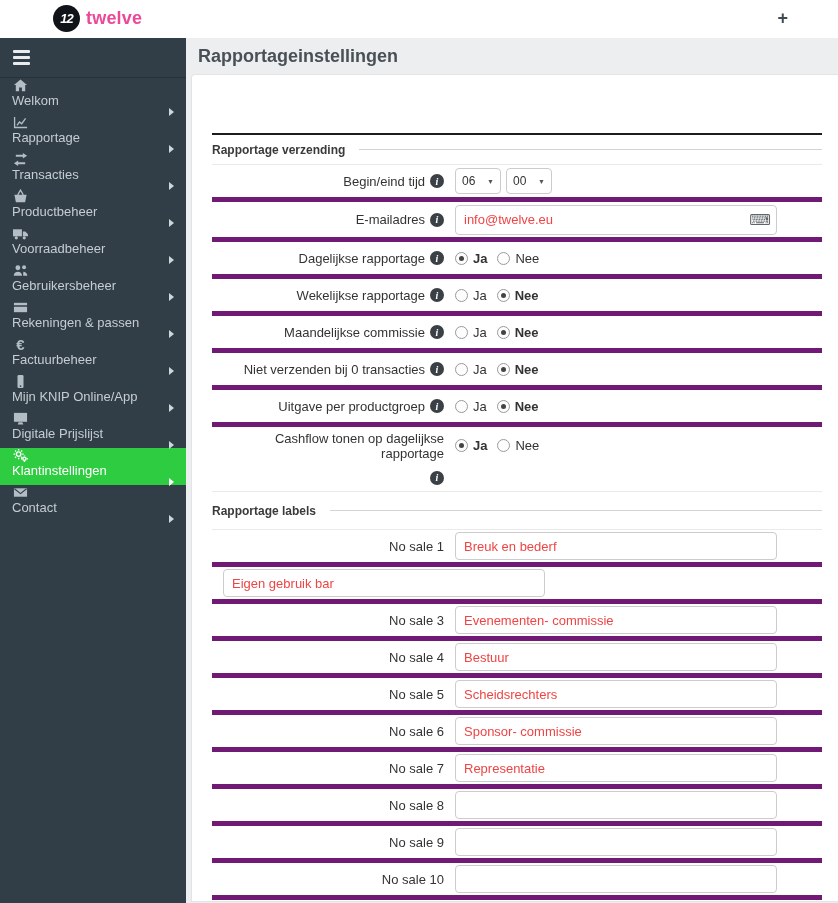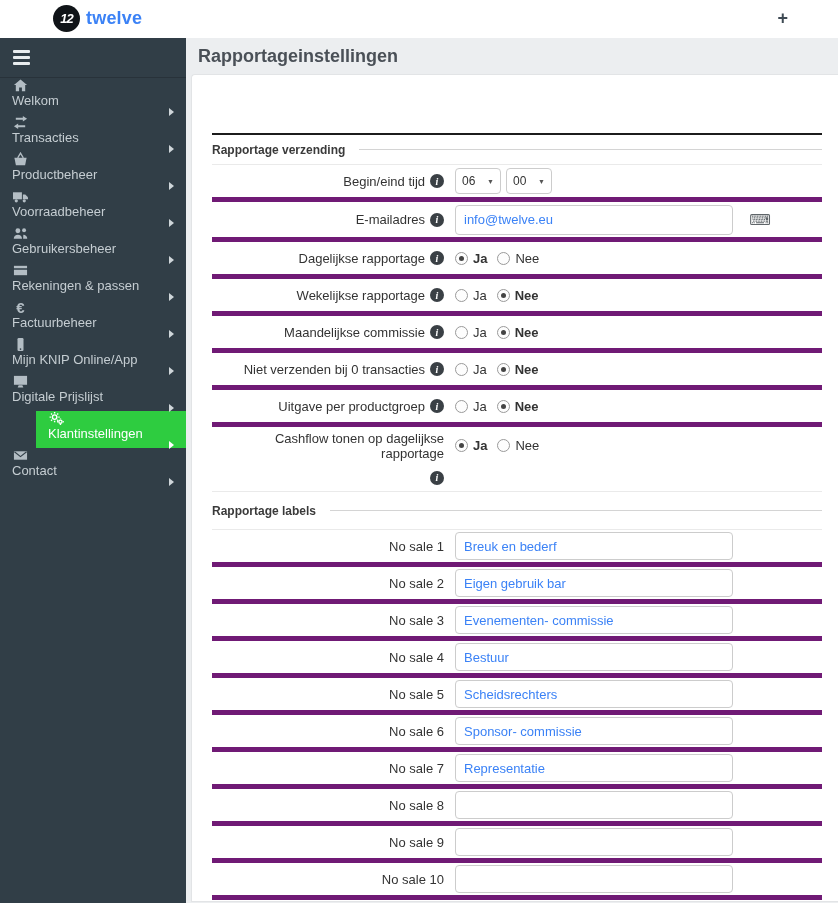--- a/index.html
+++ b/index.html
@@ -6,39 +6,39 @@
   html,body { width:838px; height:903px; overflow:hidden;
     font-family:"Liberation Sans", sans-serif; background:#fff; }
   .stage { position:relative; width:838px; height:903px; }
 
   
   .topbar { position:absolute; left:8px; top:0; width:838px; height:38px; background:#fff; }
   .logo { position:absolute; left:45px; top:5px; display:flex; align-items:center; gap:6px; }
   .logo-circle { width:27px; height:27px; border-radius:50%; background:#101418; color:#fff;
     display:flex; align-items:center; justify-content:center; font-size:13px; font-weight:bold;
     font-style:italic; letter-spacing:-1px; }
-  .logo-text { font-size:18px; font-weight:800; color:#3b82f6; letter-spacing:.2px;text-align:right; }
+  .logo-text { font-size:18px; font-weight:800; color:#ec4899; letter-spacing:.2px;text-align:right; }
   .plus-btn { position:absolute; right:58px; top:6px; font-size:18px; font-weight:bold;
     color:#3e4a54; cursor:pointer; line-height:24px; }
 
   
   .sidebar { position:absolute; left:0; top:38px; width:186px; height:865px; background:#313e47; }
   .sb-header { height:40px; display:flex; align-items:center; padding-left:13px;
     border-bottom:1px solid rgba(0,0,0,.18); }
   .burger { display:flex; flex-direction:column; gap:3px; cursor:pointer; }
   .burger span { display:block; width:17px; height:3px; background:#e8ecee; border-radius:1px; }
   .nav-item { height:37px; display:flex; align-items:flex-start; padding:0 12px;
     color:#c5cdd2; font-size:13px; cursor:pointer;flex-direction:column; }
   .nav-item .icon { width:17px; margin-right:10px; display:flex; align-items:center;
     justify-content:center; color:#b3bdc4; }
   .nav-item .icon svg { display:block; }
   .nav-item .glyph { font-size:15px; font-weight:bold; line-height:1; }
   .nav-item .caret { margin-left:auto; width:0; height:0; border-top:4px solid transparent;
     border-bottom:4px solid transparent; border-left:5px solid #cfd6da; }
-  .nav-item.active { background:#2ecc40; color:#fff;margin-left:36px; }
+  .nav-item.active { background:#2ecc40; color:#fff; }
   .nav-item.active .icon { color:#fff; }
   .nav-item.active .caret { border-left-color:#fff; }
 
   
   .main { position:absolute; left:186px; top:38px; right:0; bottom:0; background:#eceef0; }
   .page-title { padding:8px 12px 7px; font-size:18px; font-weight:bold; color:#4a5057; }
   .panel { margin-left:5px; height:calc(100% - 37px); background:#fff;
     border:1px solid #e2e4e6; border-right:0; border-radius:4px 0 0 0;
     padding:58px 16px 0 20px; overflow:hidden; }
 
@@ -58,22 +58,22 @@
   .info { width:14px; height:14px; min-width:14px; border-radius:50%; background:#3a4045;
     color:#fff; display:inline-flex; align-items:center; justify-content:center;
     font:italic bold 10px "Liberation Serif", serif; cursor:pointer; }
 
   .sel-box { width:46px; height:26px; border:1px solid #ccc; border-radius:4px; background:#fff;
     display:flex; align-items:center; justify-content:space-between; padding:0 6px;
     font-size:12px; color:#333; margin-right:5px; cursor:pointer;gap:8px; }
   .sel-caret { font-size:7px; color:#555; }
 
   .email-wrap { position:relative; width:322px; }
-  .txt-input { width:278px; height:28px; border:1px solid #ccc; border-radius:4px;
-    padding:0 8px; font-size:13px; color:#3b82f6; font-family:"Liberation Sans", sans-serif; }
+  .txt-input { width:322px; height:28px; border:1px solid #ccc; border-radius:4px;
+    padding:0 8px; font-size:13px; color:#ef4444; font-family:"Liberation Sans", sans-serif; }
   .email-wrap .txt-input { height:30px; padding-right:26px; }
   .kb-icon { position:absolute; right:6px; top:50%; transform:translateY(-50%);
     font-size:15px; color:#5f6569; cursor:pointer; }
 
   .radio { width:13px; height:13px; border:1px solid #9a9a9a; border-radius:50%;
     background:#fdfdfd; display:inline-block; position:relative; cursor:pointer; flex-shrink:0; }
   .radio.checked::after { content:""; position:absolute; left:3px; top:3px; width:5px; height:5px;
     border-radius:50%; background:#444; }
   .rlabel { font-size:13px; color:#333; margin:0 10px 0 5px; cursor:pointer; }
   .rlabel.sel { font-weight:bold; }
@@ -106,20 +106,30 @@
       <div class="nav-item">
         <span class="icon">
           <svg width="15" height="15" viewBox="0 0 16 16" fill="currentColor">
               <path d="M8 1.5L1 7.5h2V14h3.5v-4h3v4H13V7.5h2z"></path>
             </svg>
         </span>
         <span>Welkom</span>
         <span class="caret"></span>
       </div>
 
+      <div class="nav-item">
+        <span class="icon">
+          <svg width="15" height="15" viewBox="0 0 16 16" fill="currentColor">
+              <path d="M1 2h1.4v10.6H15V14H1z"></path>
+              <path d="M3.7 10.6l3-4.2 2.4 1.9 3.8-5.2 1.1.8-4.6 6.4L7 8.4l-2.2 3z"></path>
+            </svg>
+        </span>
+        <span>Rapportage</span>
+        <span class="caret"></span>
+      </div>
 
       <div class="nav-item">
         <span class="icon">
           <svg width="15" height="15" viewBox="0 0 16 16" fill="currentColor">
               <path d="M10.5 1v2H3v2h7.5v2L15 3.9z"></path>
               <path d="M5.5 9v2H13v2H5.5v2L1 12z"></path>
             </svg>
         </span>
         <span>Transacties</span>
         <span class="caret"></span>
@@ -363,23 +373,20 @@
 
       <div class="frow">
         <div class="flabel">
             <span>No sale 1</span>
           </div>
         <div class="fctrl">
             <input class="txt-input" type="text" value="Breuk en bederf" style="">
           </div>
       </div>
       <div class="frow">
-        <div class="flabel">
-            <span>No sale 2</span>
-          </div>
         <div class="fctrl">
             <input class="txt-input" type="text" value="Eigen gebruik bar" style="">
           </div>
       </div>
       <div class="frow">
         <div class="flabel">
             <span>No sale 3</span>
           </div>
         <div class="fctrl">
             <input class="txt-input" type="text" value="Evenementen- commissie" style="">

